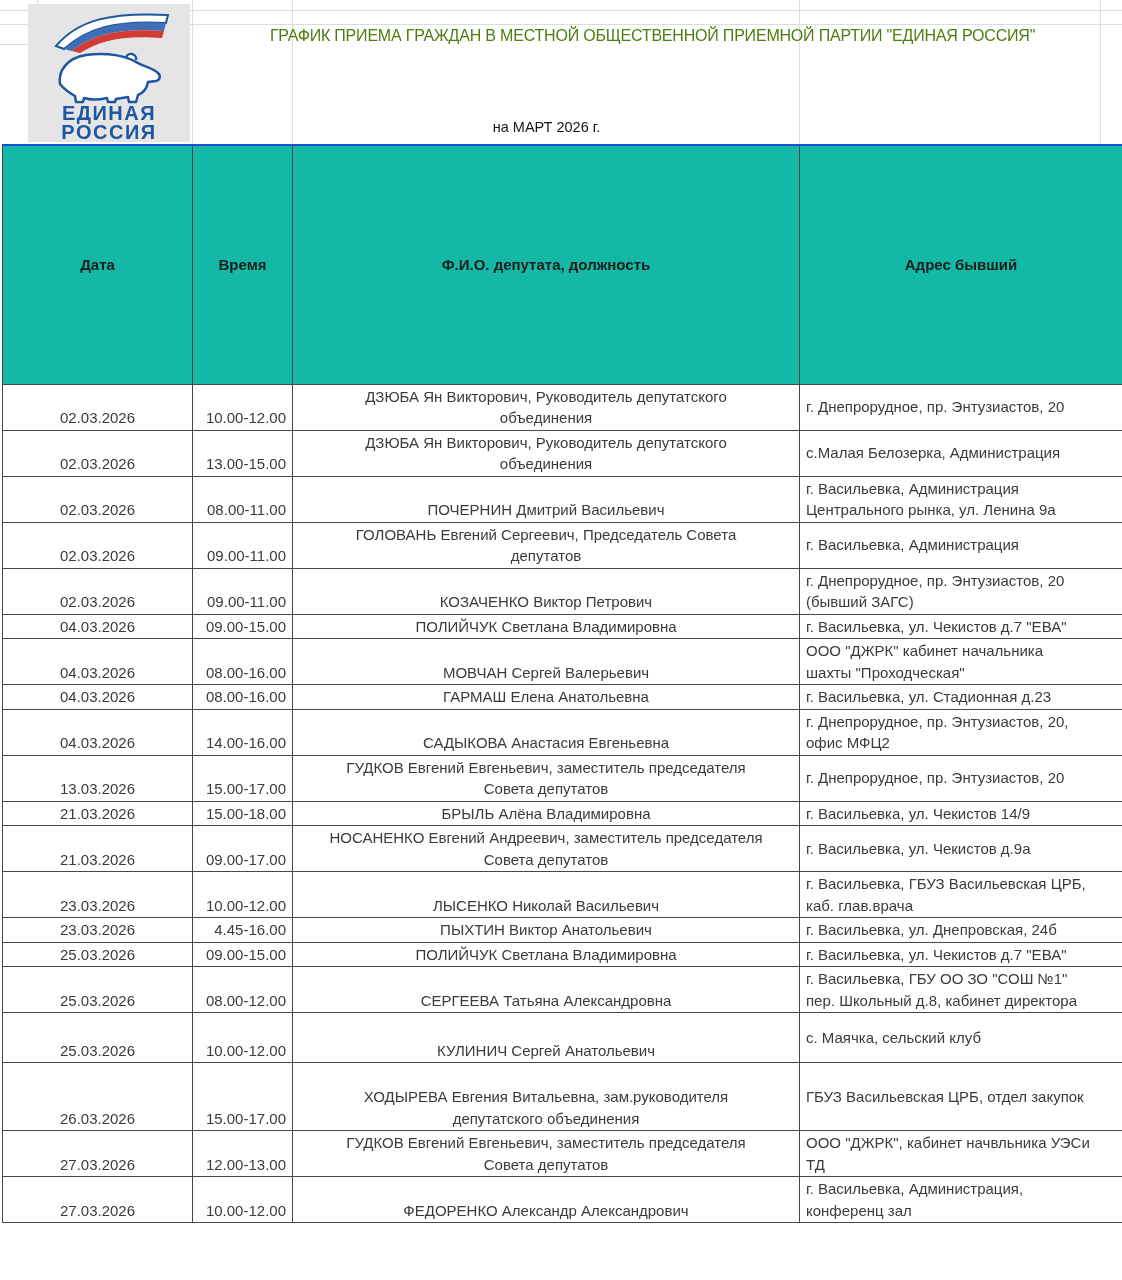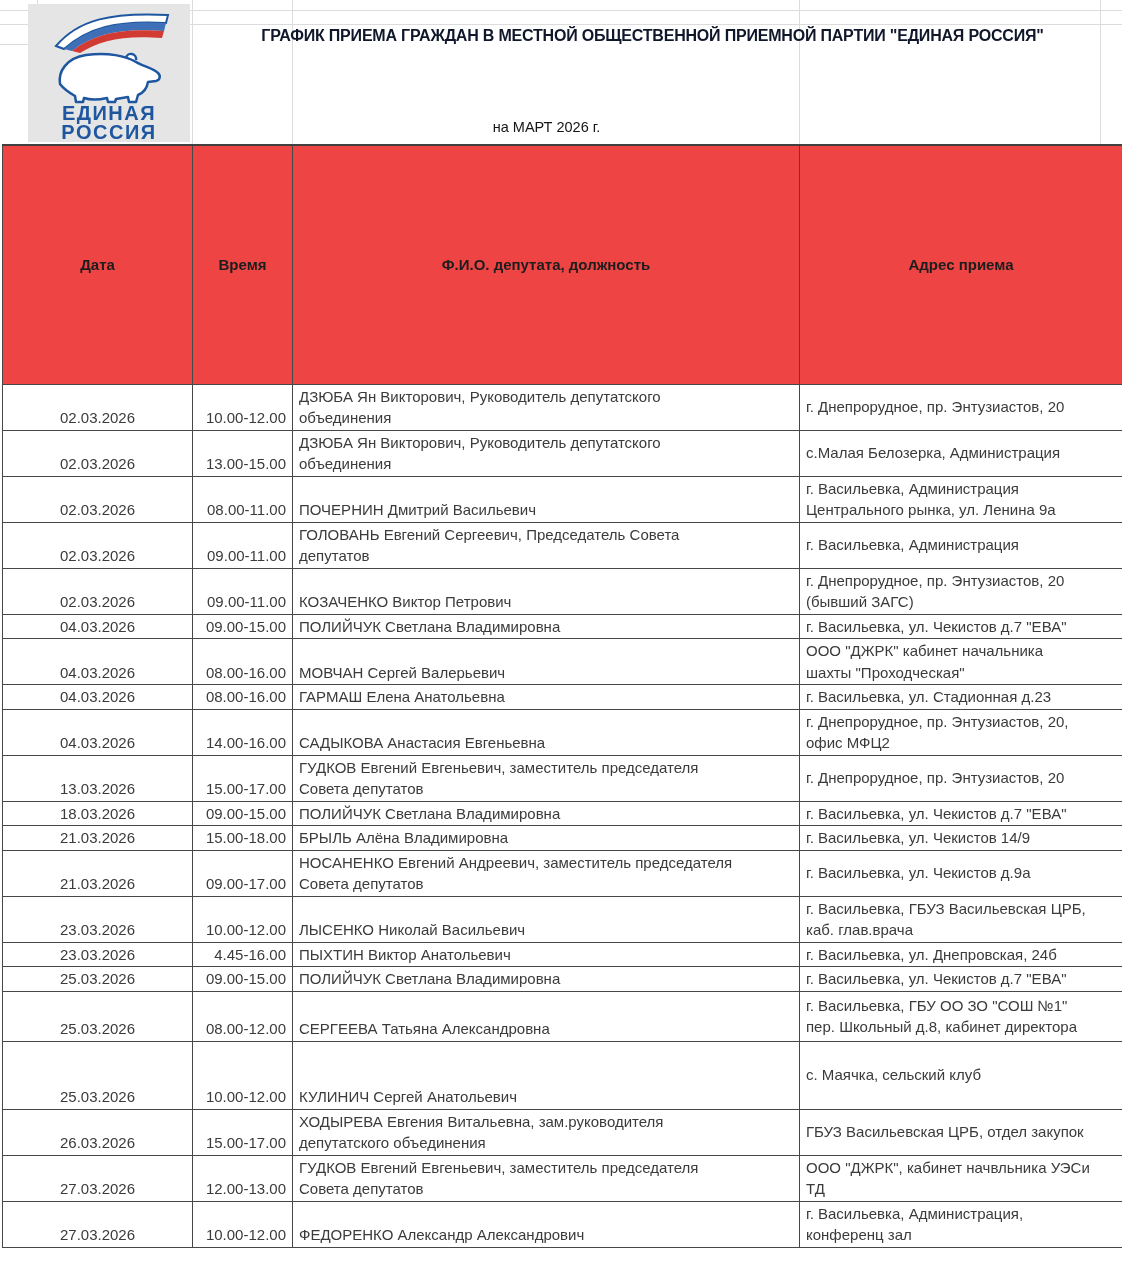--- a/index.html
+++ b/index.html
@@ -10,46 +10,46 @@
   }
   
   .gl { position:absolute; background:#dcdcdc; }
 
   
   .logo { position:absolute; left:28px; top:4px; width:162px; height:138px; background:#e5e5e5; z-index:2; }
 
   
   .doc-title {
     position:absolute; left:190px; top:27px; width:925px; text-align:center;
-    font-size:16px; font-weight:700; color:#0f172a; white-space:nowrap;
+    font-size:16px; font-weight:400; color:#4d7c0f; white-space:nowrap;
     letter-spacing:-0.2px;
   }
   .doc-subtitle {
     position:absolute; left:293px; top:119px; width:507px; text-align:center;
     font-size:14.5px; font-weight:400; color:#141414;
   }
 
   
   table.schedule {
     position:absolute; left:2px; top:144px; width:1120px;
     border-collapse:collapse; table-layout:fixed;
   }
   table.schedule th, table.schedule td { border:1px solid #474747; }
   table.schedule thead tr { height:239px; }
   table.schedule th {
-    background:#ef4444; font-size:15px; font-weight:700; color:#1d1d1d;
-    text-align:center; vertical-align:middle; border-top:2px solid #404040;
+    background:#14b8a6; font-size:15px; font-weight:700; color:#1d1d1d;
+    text-align:center; vertical-align:middle; border-top:2px solid #1d4ed8;
   }
   table.schedule td {
     font-size:15px; line-height:21.5px; padding:1px 6px; color:#3b3b3b;
     white-space:pre-line; overflow:hidden;
   }
   td.c-date { text-align:center; vertical-align:bottom; padding-bottom:3px; }
   td.c-time { text-align:right; vertical-align:bottom; padding-bottom:3px; }
-  td.c-name { text-align:left;  vertical-align:bottom; padding-bottom:3px; }
+  td.c-name { text-align:center;  vertical-align:bottom; padding-bottom:3px; }
   td.c-addr { text-align:left;  vertical-align:middle; }
   
   table.schedule tbody tr:nth-child(17) { height:50px; }
   table.schedule tbody tr:nth-child(18) { height:68px; }
 </style>
 </head>
 <body>
 
 <div class="page">
 
@@ -88,21 +88,21 @@
       <col style="width:190px">
         <col style="width:100px">
         <col style="width:507px">
         <col style="width:323px">
     </colgroup>
     <thead>
       <tr>
         <th>Дата</th>
         <th>Время</th>
         <th>Ф.И.О. депутата, должность</th>
-        <th>Адрес приема</th>
+        <th>Адрес бывший</th>
       </tr>
     </thead>
     <tbody id="rows">
     <tr>
       <td class="c-date">02.03.2026</td>
       <td class="c-time">10.00-12.00</td>
       <td class="c-name">ДЗЮБА Ян Викторович, Руководитель депутатского
 объединения</td>
       <td class="c-addr">г. Днепрорудное, пр. Энтузиастов, 20</td>
     </tr>
@@ -171,26 +171,20 @@
 
 
     <tr>
       <td class="c-date">13.03.2026</td>
       <td class="c-time">15.00-17.00</td>
       <td class="c-name">ГУДКОВ Евгений Евгеньевич, заместитель председателя
 Совета депутатов</td>
       <td class="c-addr">г. Днепрорудное, пр. Энтузиастов, 20</td>
     </tr>
 
-    <tr>
-      <td class="c-date">18.03.2026</td>
-      <td class="c-time">09.00-15.00</td>
-      <td class="c-name">ПОЛИЙЧУК Светлана Владимировна</td>
-      <td class="c-addr">г. Васильевка, ул. Чекистов д.7 "ЕВА"</td>
-    </tr>
 
     <tr>
       <td class="c-date">21.03.2026</td>
       <td class="c-time">15.00-18.00</td>
       <td class="c-name">БРЫЛЬ Алёна Владимировна</td>
       <td class="c-addr">г. Васильевка, ул. Чекистов 14/9</td>
     </tr>
 
     <tr>
       <td class="c-date">21.03.2026</td>

